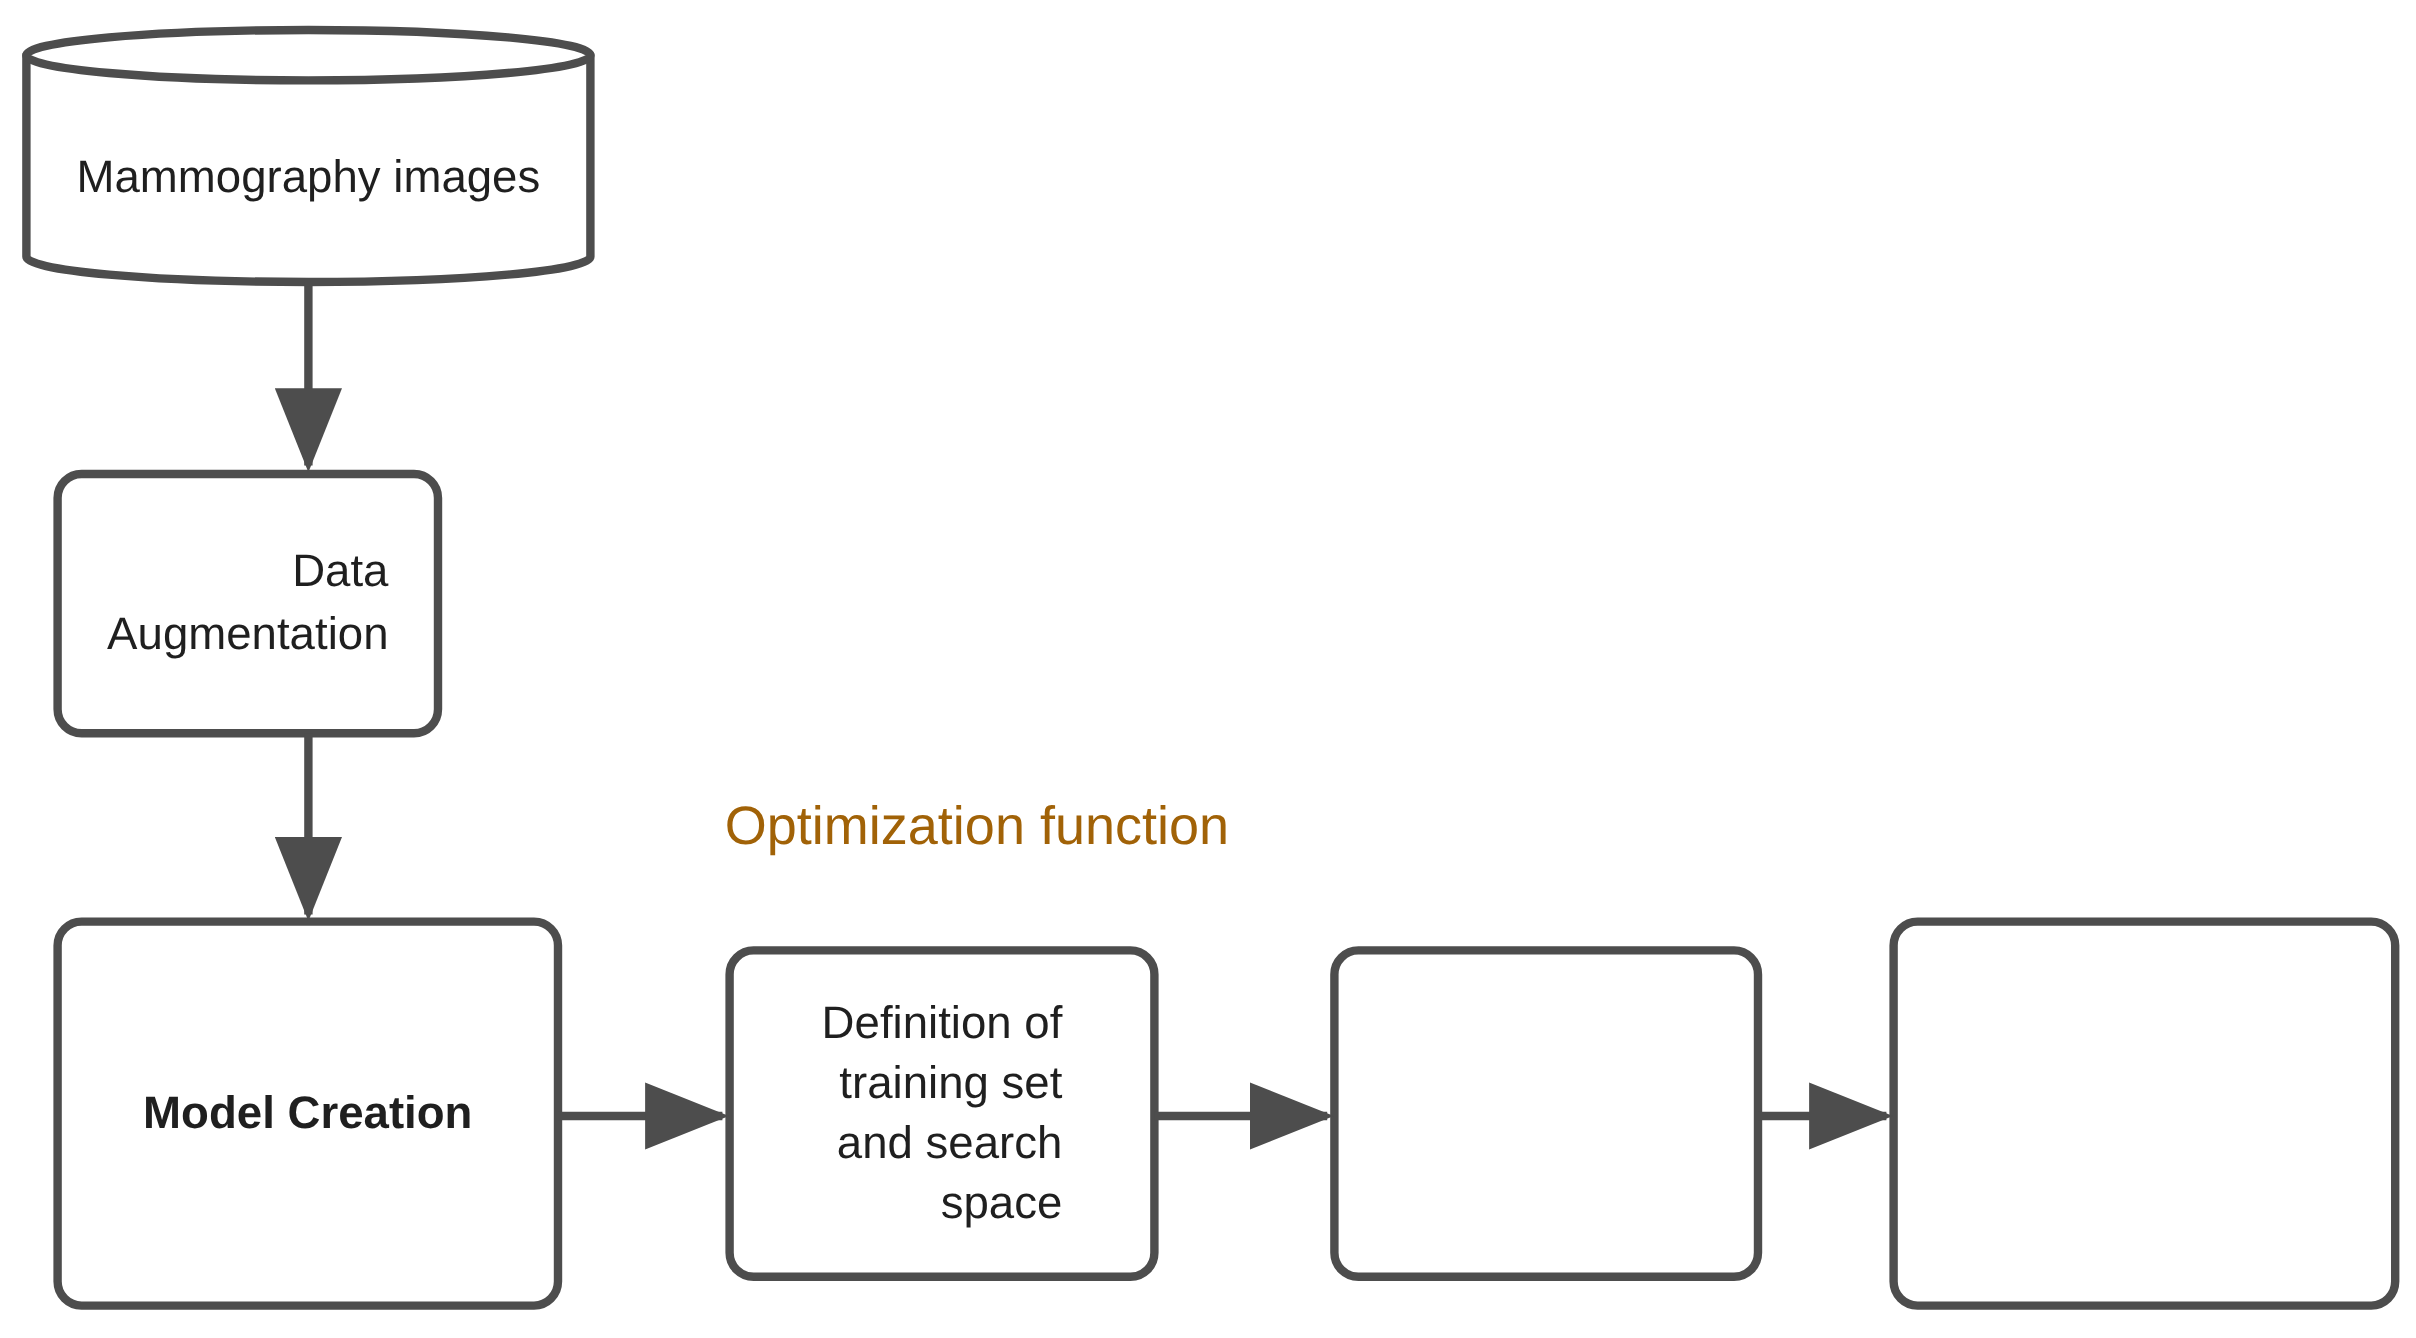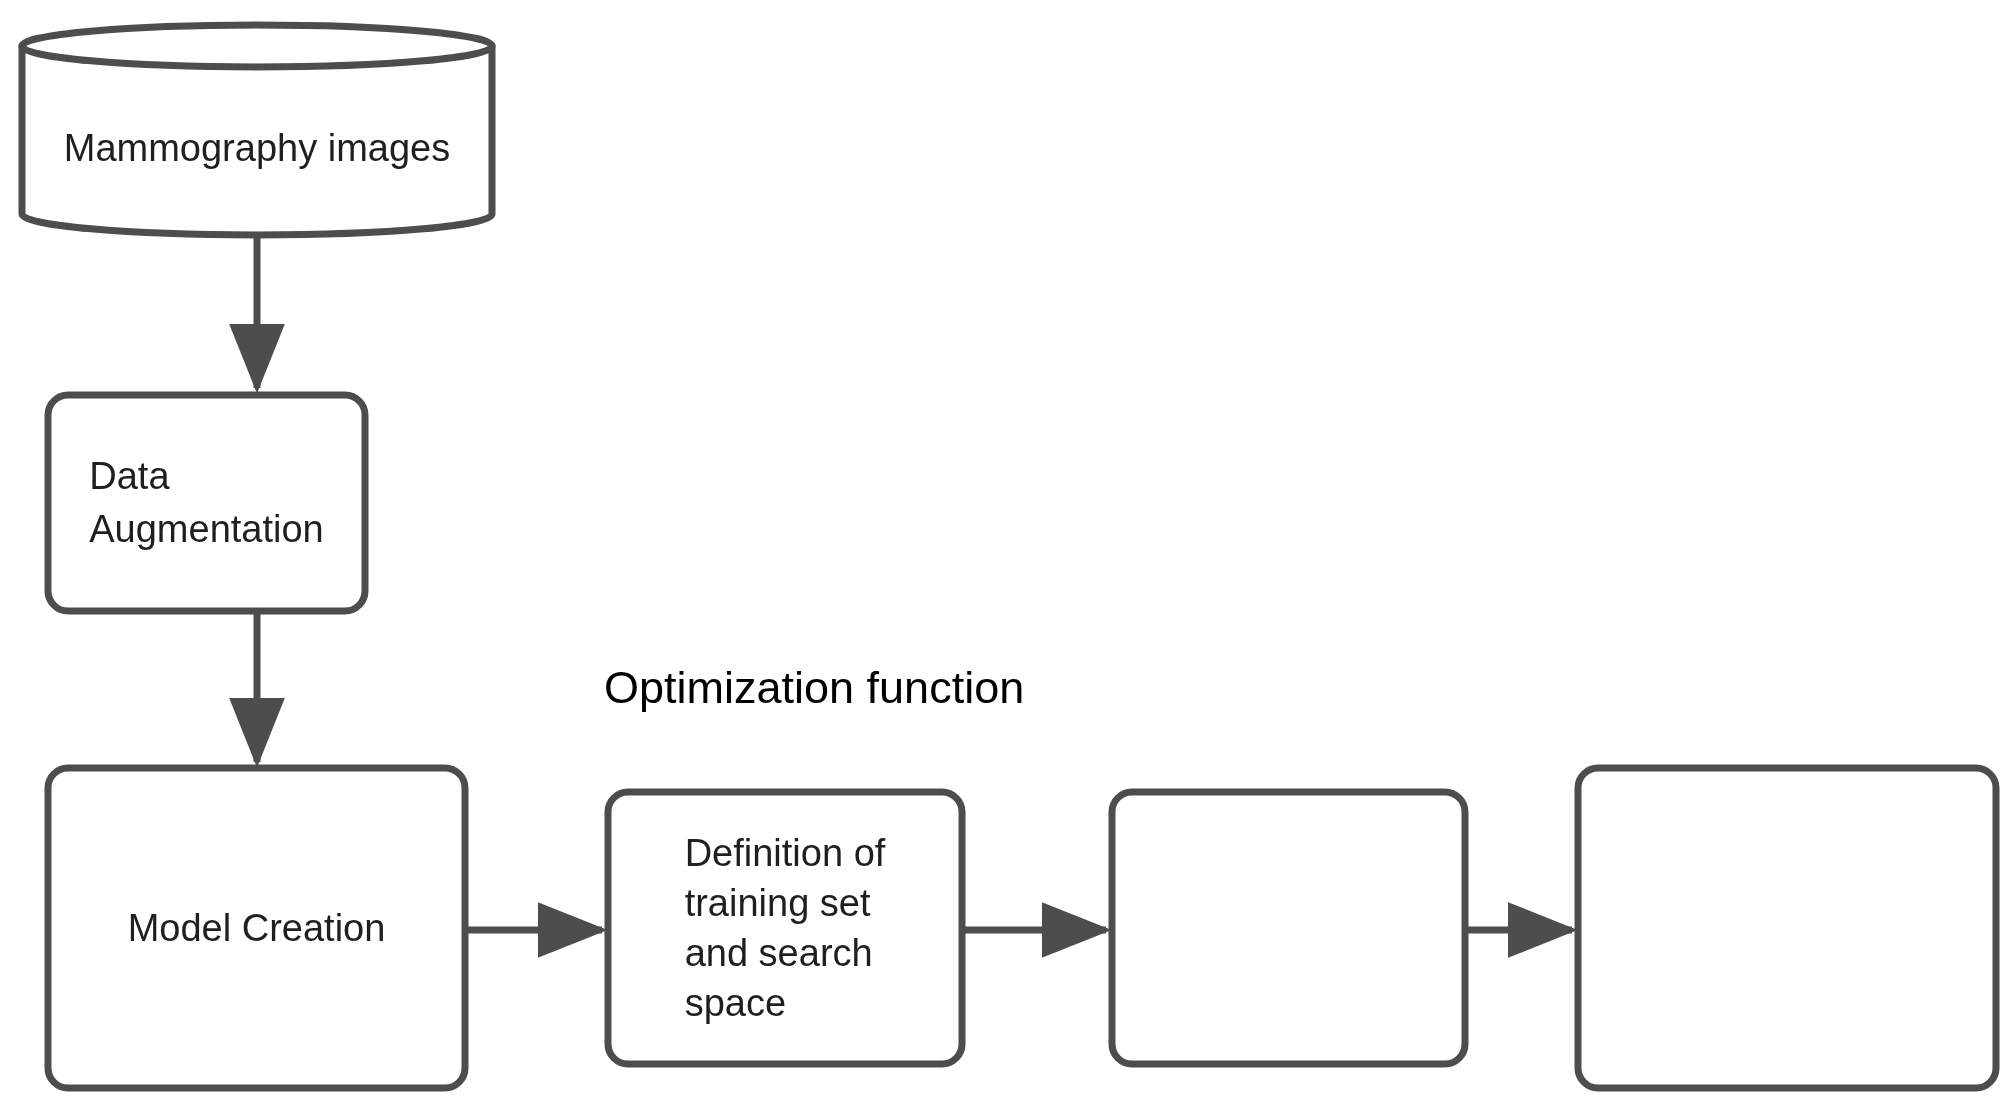--- a/index.html
+++ b/index.html
@@ -23,32 +23,32 @@
     left: 0;
     top: 0;
     width: 2013px;
     height: 1115px;
   }
   .node-label {
     position: absolute;
     display: flex;
     align-items: center;
     justify-content: center;
-    text-align: left;
+    text-align: right;
     color: #1f1f1f;
     font-family: "Liberation Sans", sans-serif;
     font-size: 38px;
     line-height: 53px;
     letter-spacing: 0px;
     white-space: pre-line;
     pointer-events: none;
   }
   .free-label {
     position: absolute;
-    color: #000000;
+    color: #a16207;
     font-family: "Liberation Sans", sans-serif;
     font-size: 45px;
     line-height: 54px;
     white-space: nowrap;
   }
 </style>
 </head>
 <body>
 
 <div id="canvas">
@@ -84,21 +84,21 @@
     <line x1="962" y1="930" x2="1106" y2="930" stroke="#4d4d4d" stroke-width="7" marker-end="url(#arrowhead)"></line>
 
     <line x1="1465" y1="930" x2="1572" y2="930" stroke="#4d4d4d" stroke-width="7" marker-end="url(#arrowhead)"></line>
   </svg>
 
   <div class="node-label" style="left:22px; top:98px; width:470px; height:100px;">Mammography images</div>
 
   <div class="node-label" style="left:48px; top:395px; width:317px; height:216px;">Data
 Augmentation</div>
 
-  <div class="node-label" style="left:48px; top:768px; width:417px; height:320px;">Model Creation</div>
+  <div class="node-label" style="left:48px; top:768px; width:417px; height:320px;font-weight:bold;">Model Creation</div>
 
   <div class="node-label" style="left:608px; top:792px; width:354px; height:272px; line-height:50px;">Definition of
 training set
 and search
 space</div>
 
 
 
   <div class="free-label" style="left:604px; top:661px;">Optimization function</div>
 

